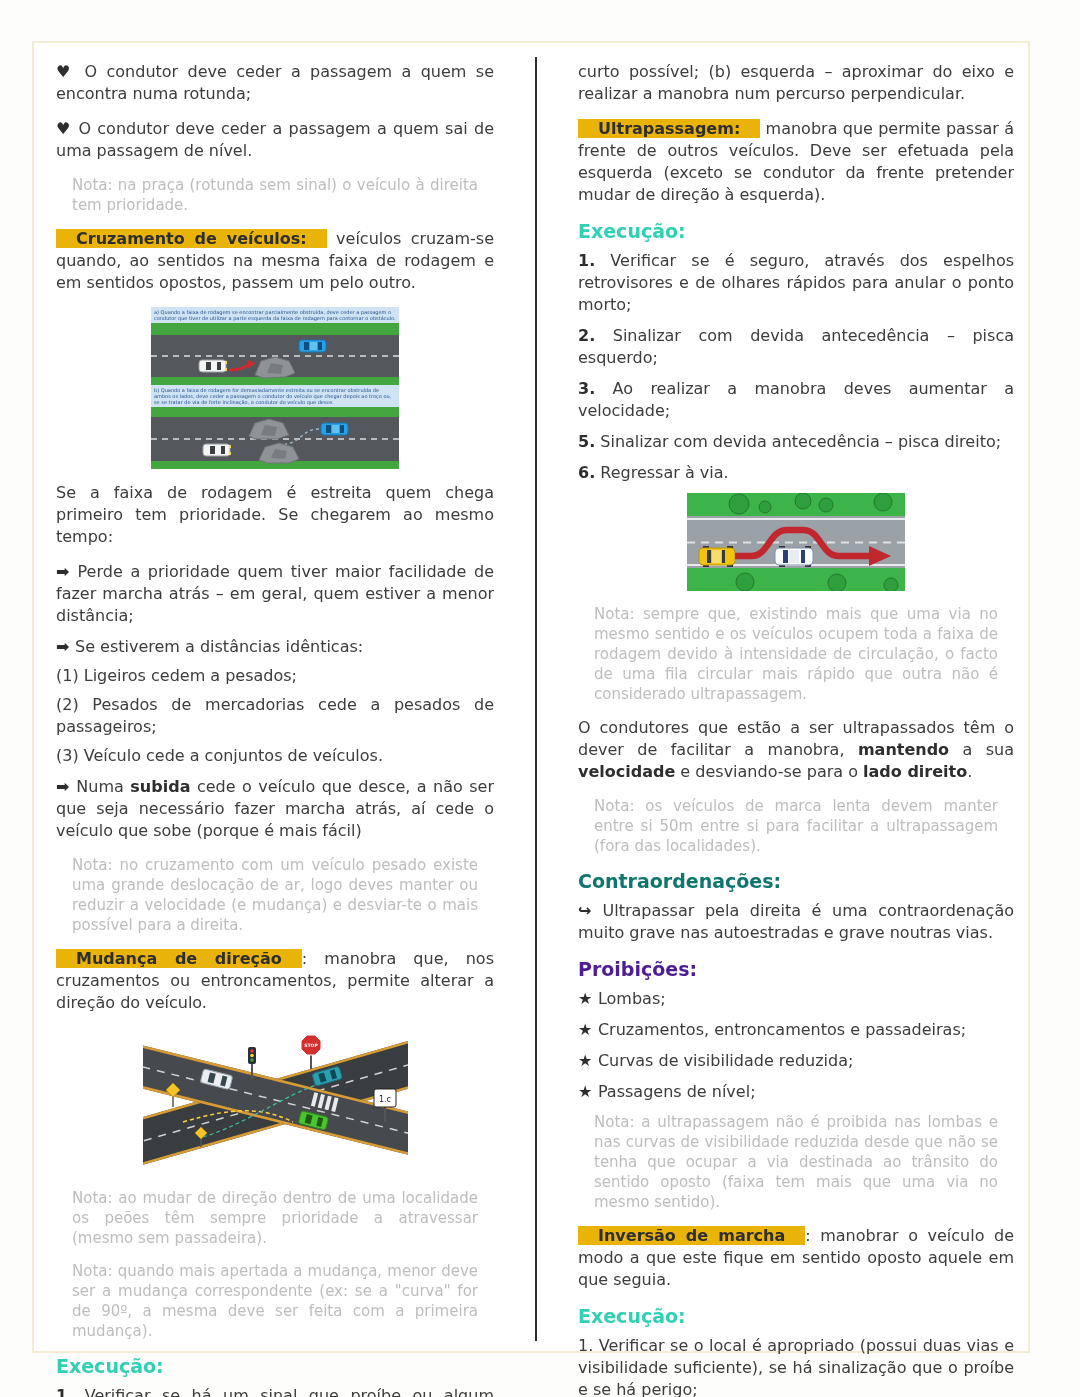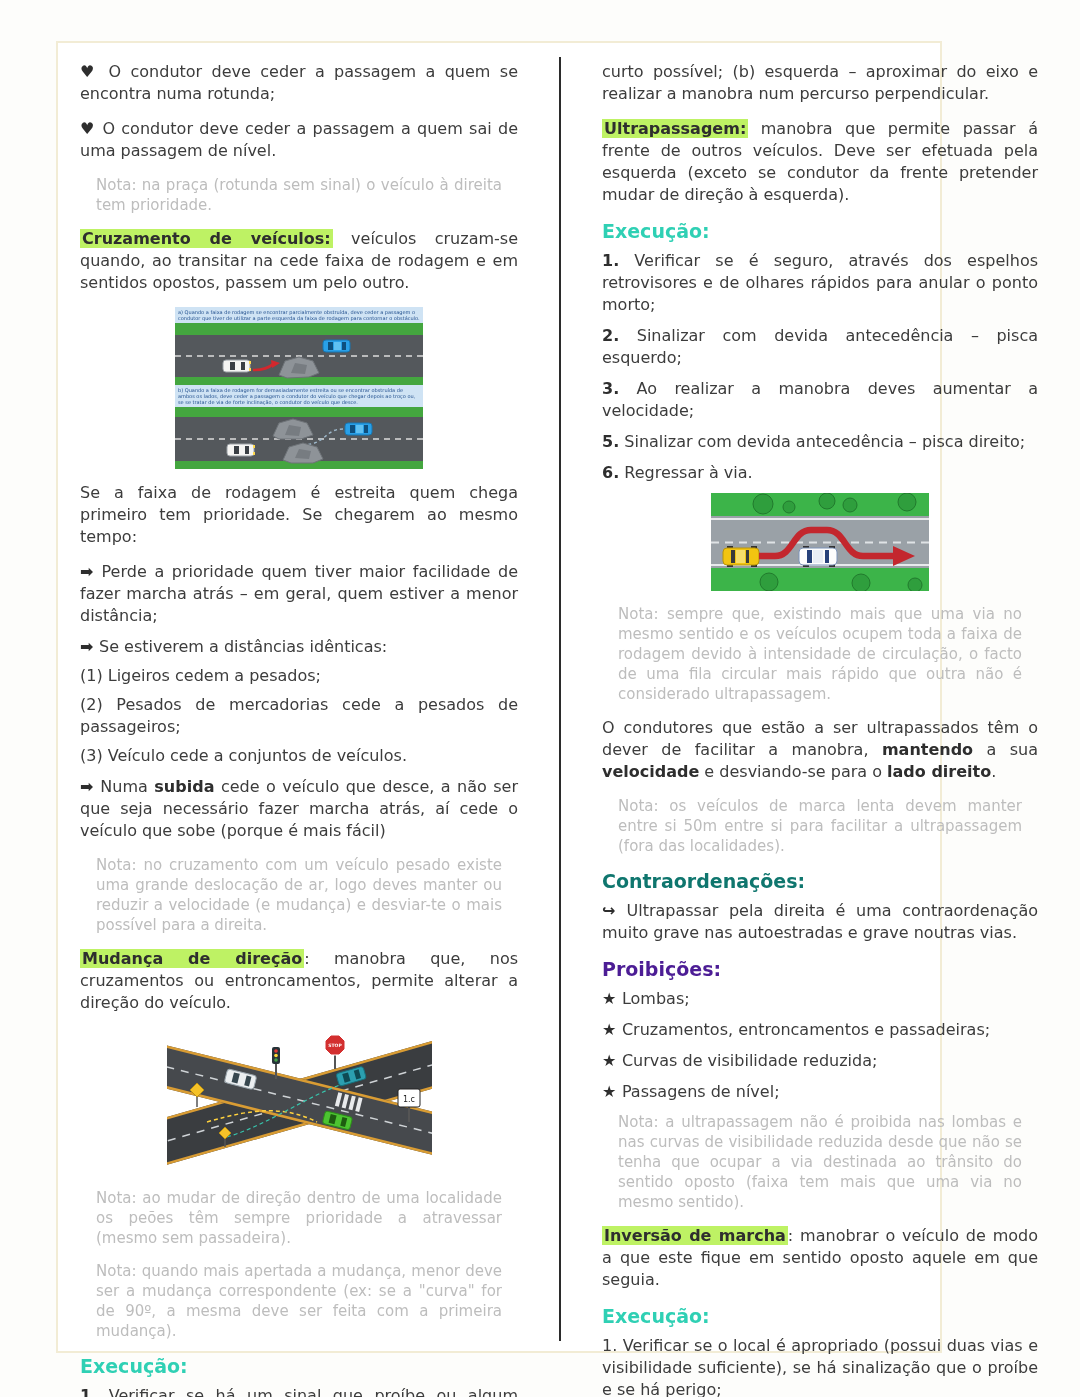--- a/index.html
+++ b/index.html
@@ -3,21 +3,21 @@
 <meta charset="utf-8">
 <style>
   html,body{margin:0;padding:0;}
   body{
     width:1080px;height:1397px;position:relative;
     background:#fdfdfb;
     font-family:"DejaVu Sans","Liberation Sans",sans-serif;
     color:#3c3c3c;
   }
   .card{
-    position:absolute;left:56px;top:41px;width:886px;height:1312px;
+    position:absolute;left:32px;top:41px;width:998px;height:1312px;
     background:#ffffff;border:2px solid #f2ecd5;box-sizing:border-box;
   }
   .divider{
     position:absolute;left:501px;top:14px;height:1284px;width:2px;
     background:#2b2b2b;
   }
   .col{position:absolute;top:18px;font-size:16px;line-height:22px;}
   .col-left{left:22px;width:438px;}
   .col-right{left:544px;width:436px;}
   .para{margin:0 0 13px;text-align:justify;}
@@ -25,42 +25,42 @@
   .step{margin:0 0 9px;text-align:justify;}
   .note{
     margin:0 16px 13px;text-align:justify;color:#bdbdbd;
     font-size:15px;line-height:20px;
   }
   .sec{margin:14px 0 8px;font-weight:600;font-size:19px;}
   .sec-exec{color:#2fd0b4;}
   .sec-contra{color:#0f766e;}
   .sec-proib{color:#4c1d95;}
   .seg-b{font-weight:bold;color:#2e2e2e;}
-  .seg-hl{font-weight:bold;color:#2e2e2e;background:#bef264;padding:0 2px;}
+  .seg-hl{font-weight:bold;color:#2e2e2e;background:#eab308;padding:0 20px;}
   .figure{margin:2px auto 13px;display:block;}
   .fig-crossing{width:248px;}
   .fig-cap{
     background:#cfe3f4;color:#23518f;font-size:5px;line-height:6px;
     padding:2px 3px;text-align:left;
   }
   .fig-intersection{width:265px;}
   .fig-overtaking{width:218px;}
   svg{display:block;}
 </style>
 </head>
 <body>
 
 <div class="card">
   <div class="divider"></div>
 
   <div class="col col-left">
     <p class="para"><span class="seg-b">♥ </span><span>O condutor deve ceder a passagem a quem se encontra numa rotunda;</span></p>
     <p class="para"><span class="seg-b">♥ </span><span>O condutor deve ceder a passagem a quem sai de uma passagem de nível.</span></p>
     <p class="note">Nota: na praça (rotunda sem sinal) o veículo à direita tem prioridade.</p>
-    <p class="para"><span class="seg-hl">Cruzamento de veículos:</span><span>  veículos cruzam-se quando, ao transitar na cede faixa de rodagem e em sentidos opostos, passem um pelo outro.</span></p>
+    <p class="para"><span class="seg-hl">Cruzamento de veículos:</span><span>  veículos cruzam-se quando, ao sentidos na mesma faixa de rodagem e em sentidos opostos, passem um pelo outro.</span></p>
 
     <div class="figure fig-crossing">
       <div class="fig-cap">a) Quando a faixa de rodagem se encontrar parcialmente obstruída, deve ceder a passagem o condutor que tiver de utilizar a parte esquerda da faixa de rodagem para contornar o obstáculo.</div>
       <svg width="248" height="62" viewBox="0 0 248 62">
         <rect x="0" y="0" width="248" height="12" fill="#44a63f"></rect>
         <rect x="0" y="12" width="248" height="42" fill="#54585c"></rect>
         <rect x="0" y="54" width="248" height="8" fill="#44a63f"></rect>
         <line x1="0" y1="33" x2="248" y2="33" stroke="#dcdcdc" stroke-width="1.3" stroke-dasharray="6 5"></line>
         <g>
           <rect x="148" y="17" width="27" height="12" rx="3" fill="#29a0e8" stroke="#1677b3"></rect>

